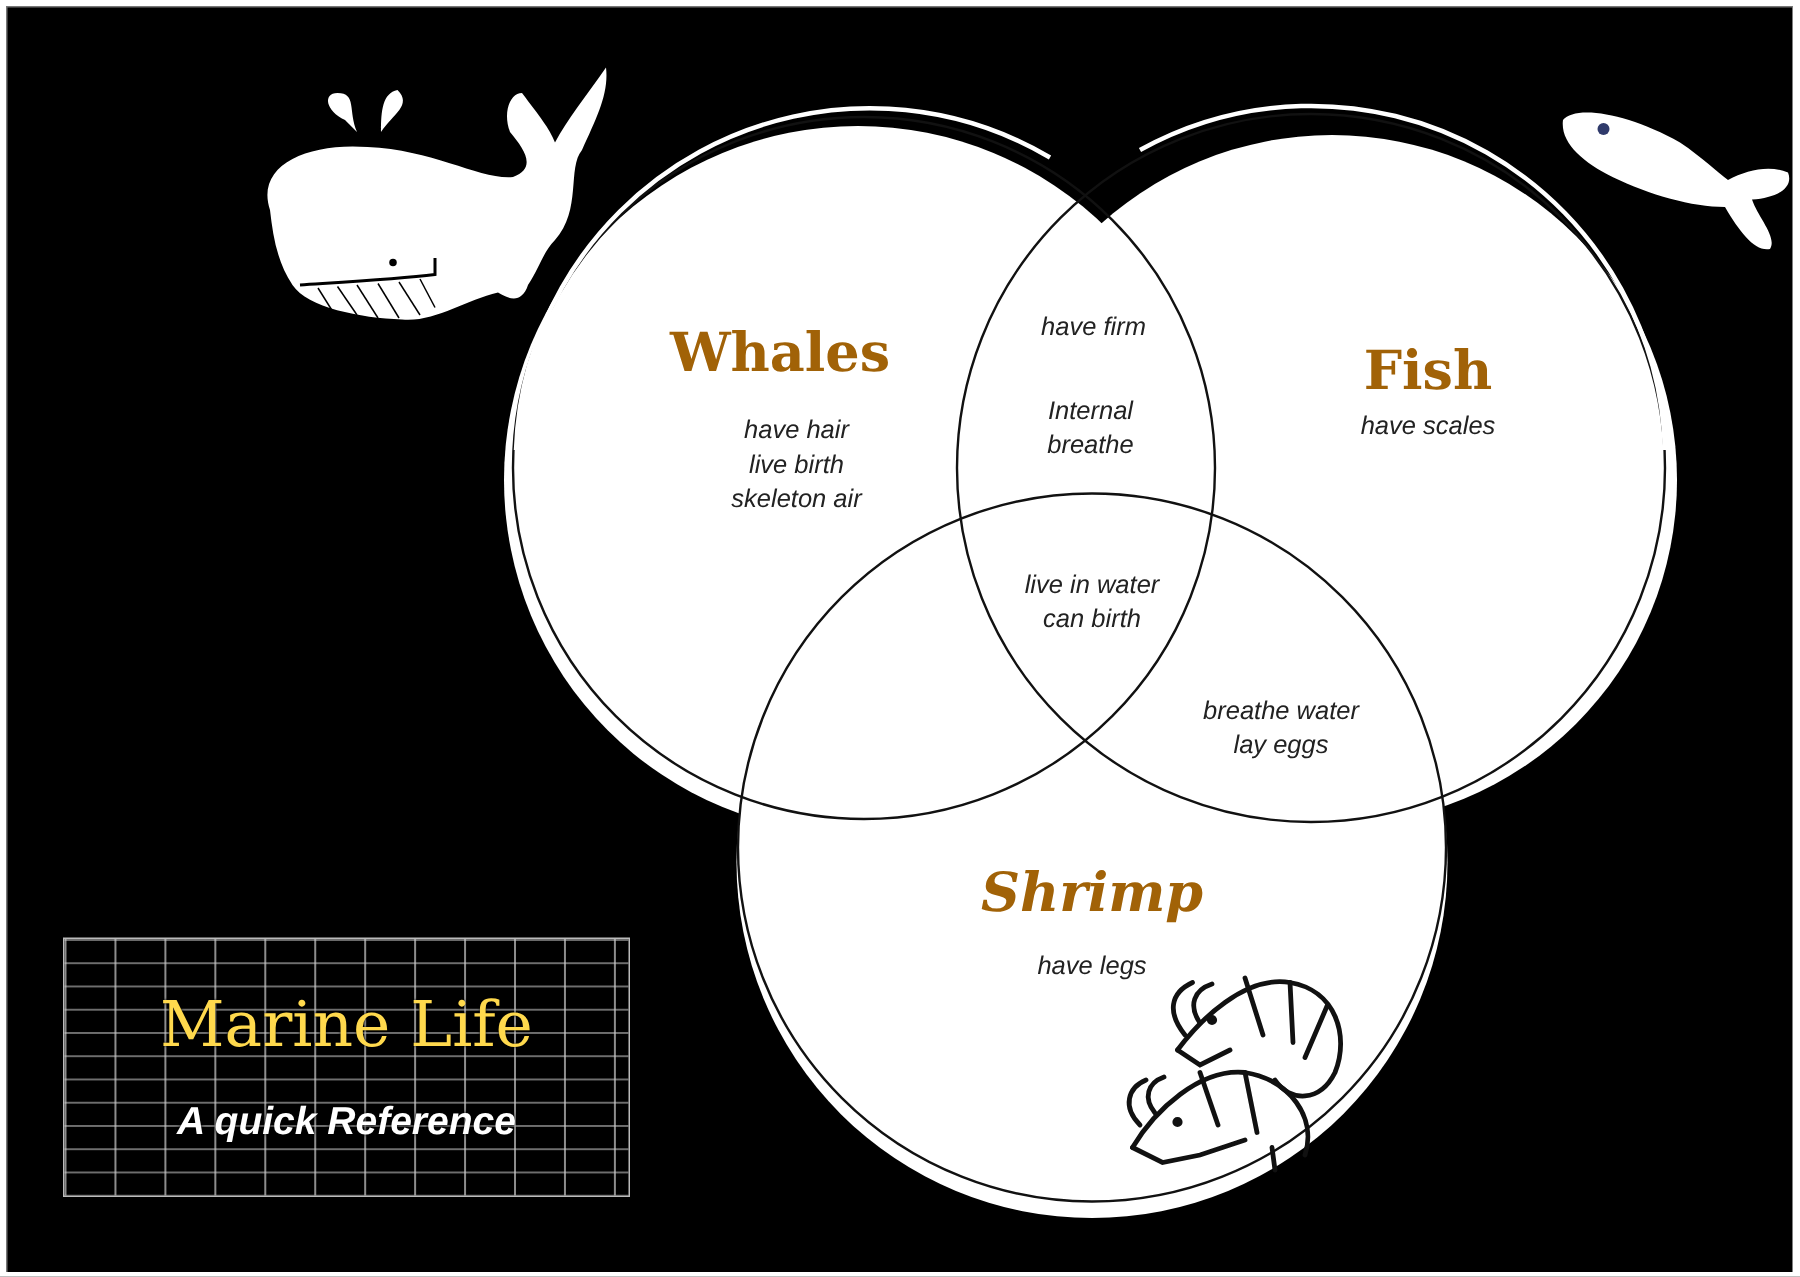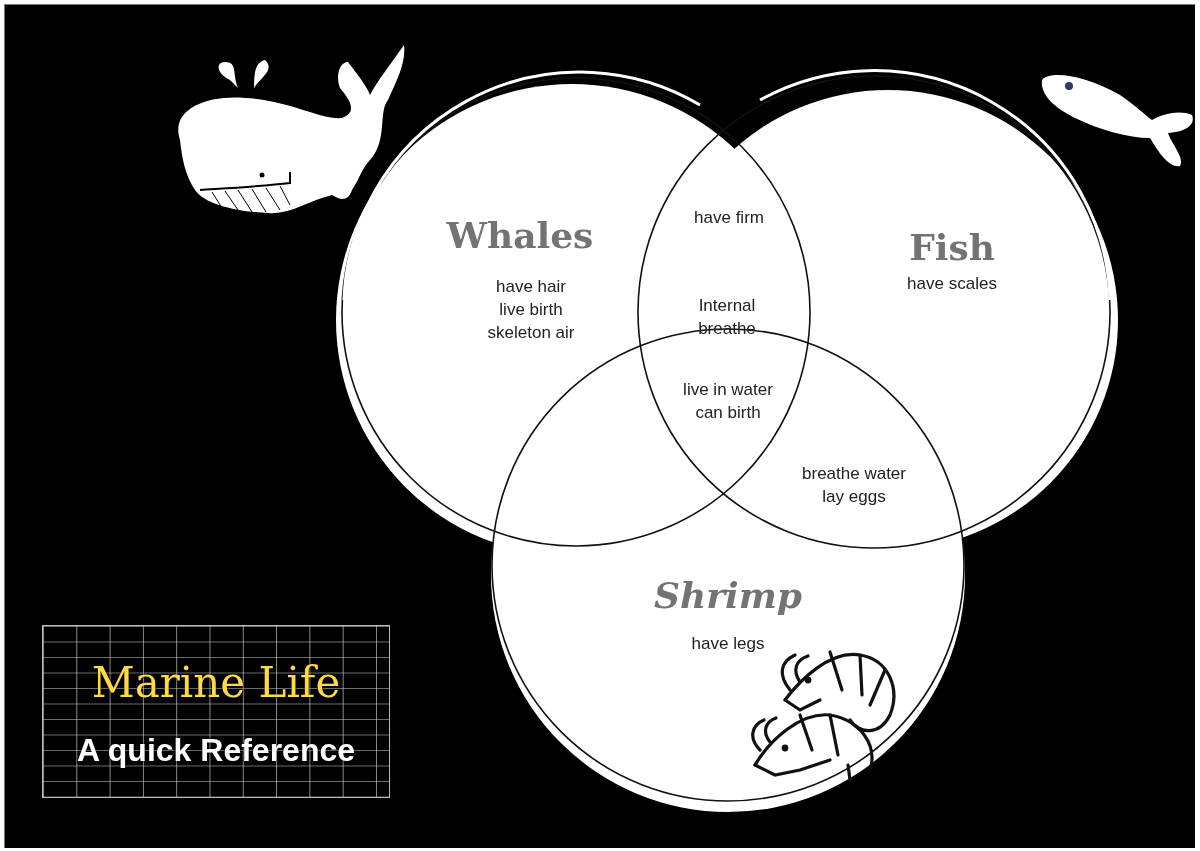--- a/index.html
+++ b/index.html
@@ -5,45 +5,46 @@
   html, body { margin: 0; padding: 0; background: #ffffff; }
   body { width: 1200px; height: 851px; position: relative; overflow: hidden; }
   .canvas {
     position: absolute; left: 4px; top: 4px; width: 1190px; height: 843px;
     background: #000000; border-left: 1px solid #777; border-top: 1px solid #777;
   }
   svg.main { position: absolute; left: 0; top: 0; width: 1200px; height: 851px; }
   .label {
     position: absolute; text-align: center; color: #222222;
     font-family: "Liberation Sans", sans-serif; font-size: 17px; line-height: 23px;
-    white-space: nowrap; transform: translateX(-50%);
+    white-space: nowrap; transform: translateX(-50%); font-style: italic;
   }
   .title {
-    position: absolute; text-align: center; color: #737373;
+    position: absolute; text-align: center; color: #a16207;
     font-family: "DejaVu Serif", serif; font-size: 36px; font-weight: bold;
     white-space: nowrap; transform: translateX(-50%); letter-spacing: 0px;
   }
   .card {
-    position: absolute; left: 42px; top: 625px; width: 348px; height: 173px;
+    position: absolute; left: 42px; top: 625px; width: 378px; height: 173px;
     border: 1px solid #bbbbbb; background-color: #000;
     background-image:
       linear-gradient(to right, rgba(200,200,200,0.7) 1px, transparent 1px),
       linear-gradient(to bottom, rgba(200,200,200,0.55) 1px, transparent 1px);
     background-size: 33.3px 100%, 100% 15.5px;
     box-sizing: border-box;
   }
   .card-title {
     position: absolute; left: 0; right: 0; top: 32px; text-align: center;
     font-family: "DejaVu Serif", serif; font-size: 42px; color: #ffd94d; white-space: nowrap;
     text-shadow: 0 0 2px #000;
   }
   .card-sub {
     position: absolute; left: 0; right: 0; top: 106px; text-align: center;
-    font-family: "Liberation Sans", sans-serif; font-size: 32px; font-weight: bold; color: #ffffff;
+    font-family: "Liberation Sans", sans-serif; font-size: 26px; font-weight: bold; color: #ffffff;
     text-shadow: 0 0 3px #000;
+    font-style: italic;
   }
 </style>
 </head>
 <body>
 
 <div class="canvas"></div>
 
 <svg class="main" viewBox="0 0 1200 851" xmlns="http://www.w3.org/2000/svg">
 
   <g>
@@ -116,21 +117,21 @@
 
 <div class="label" style="left:952px; top:272px;">
   <div>have scales</div>
 </div>
 
 <div class="label" style="left:728px; top:632px;text-align:center;">
   <div>have legs</div>
 </div>
 
 <div class="label" style="left:729px; top:206px;">have firm</div>
-<div class="label" style="left:727px; top:262px;margin-top:32px;">
+<div class="label" style="left:727px; top:262px;">
   <div>Internal</div>
   <div>breathe</div>
 </div>
 
 <div class="label" style="left:728px; top:378px;">
   <div>live in water</div>
   <div>can birth</div>
 </div>
 
 <div class="label" style="left:854px; top:462px;">

